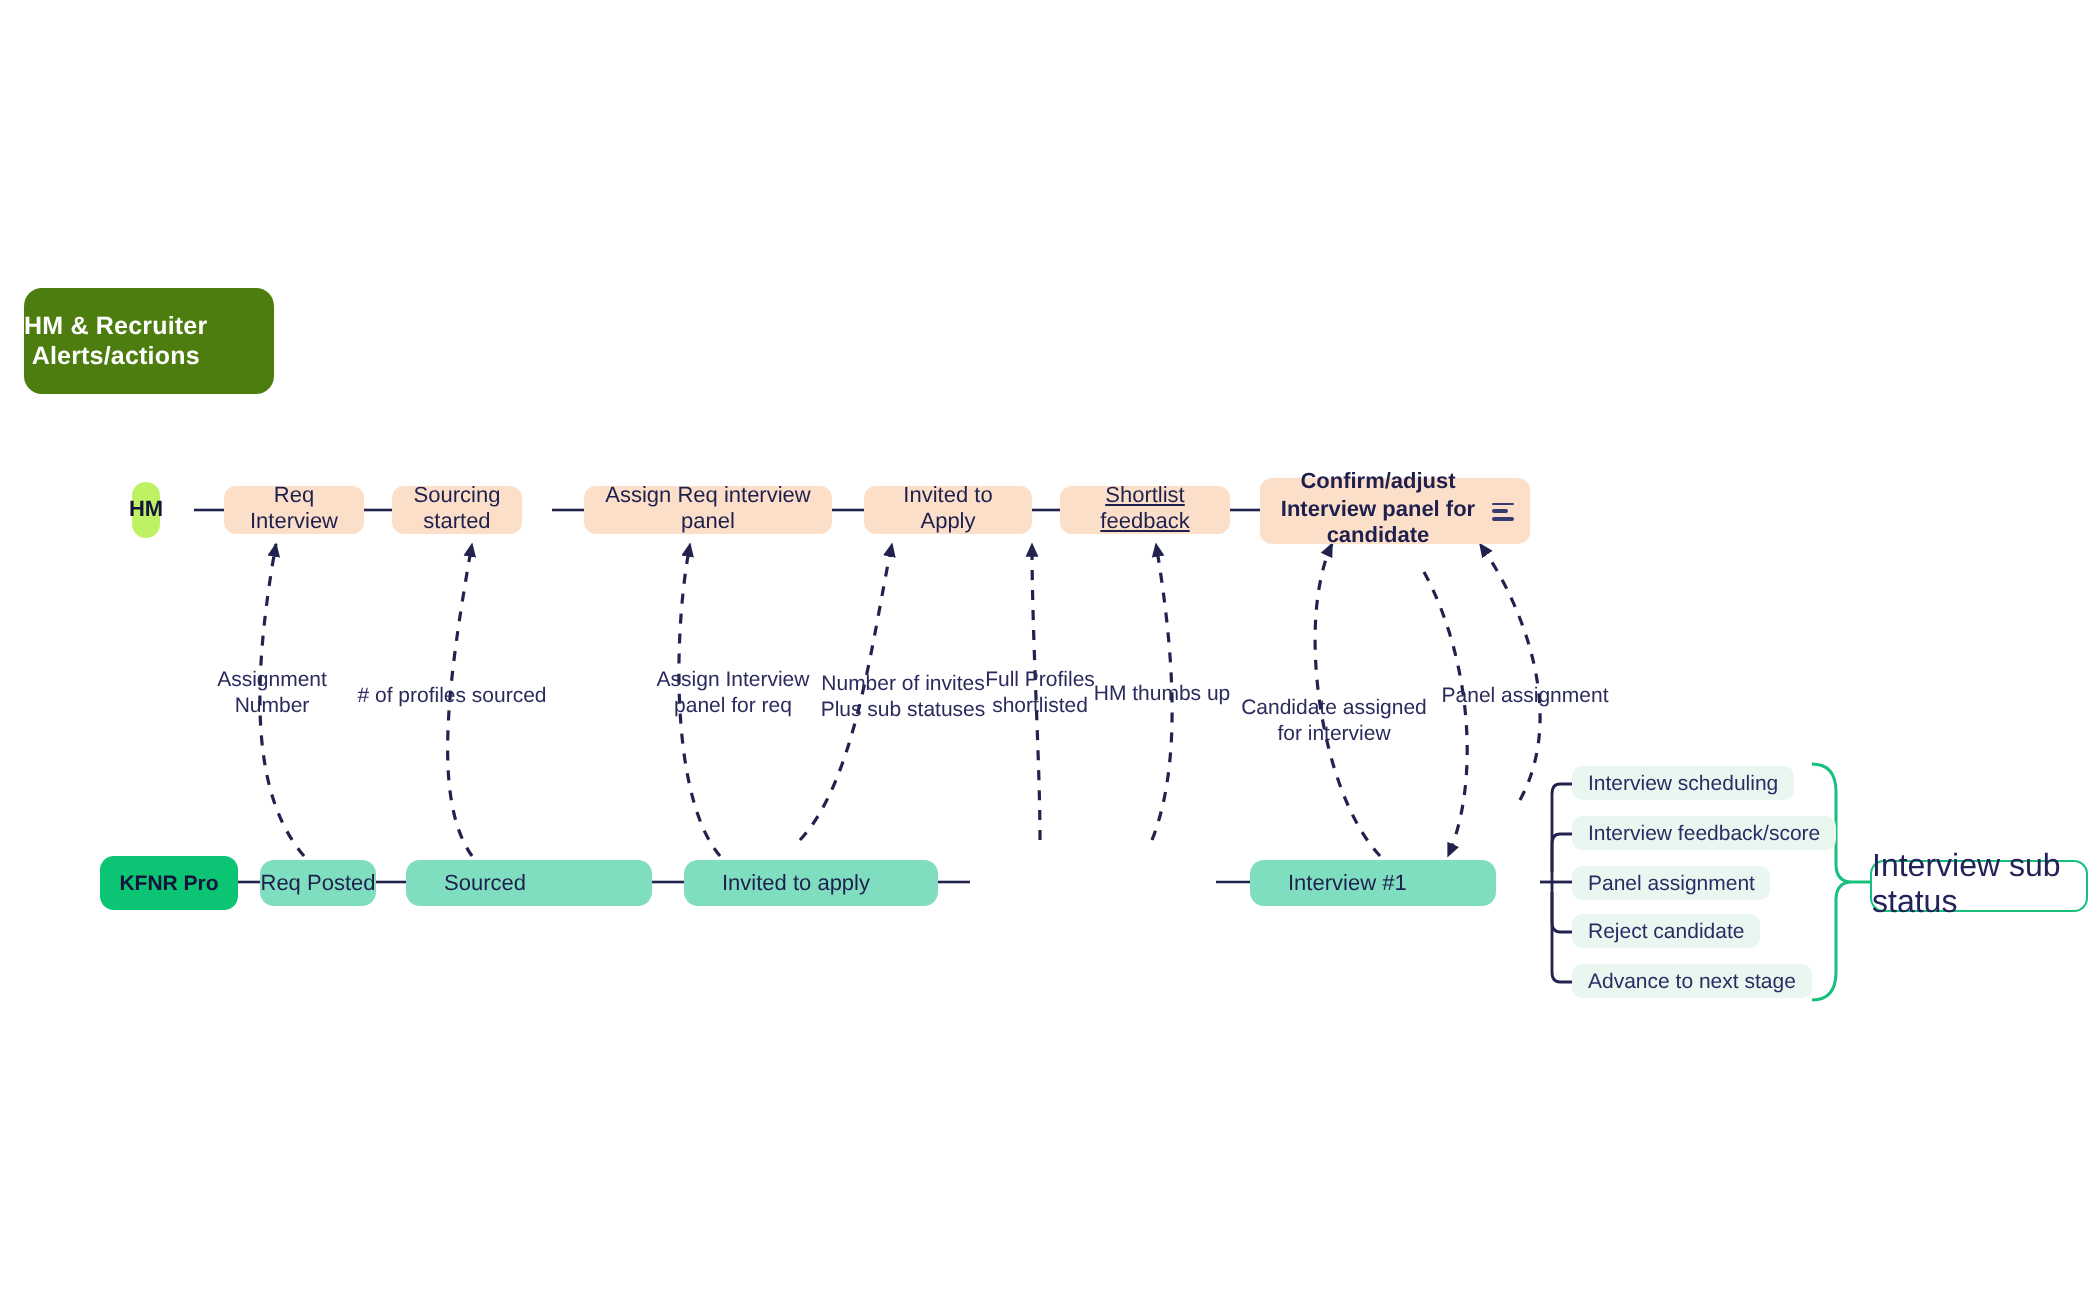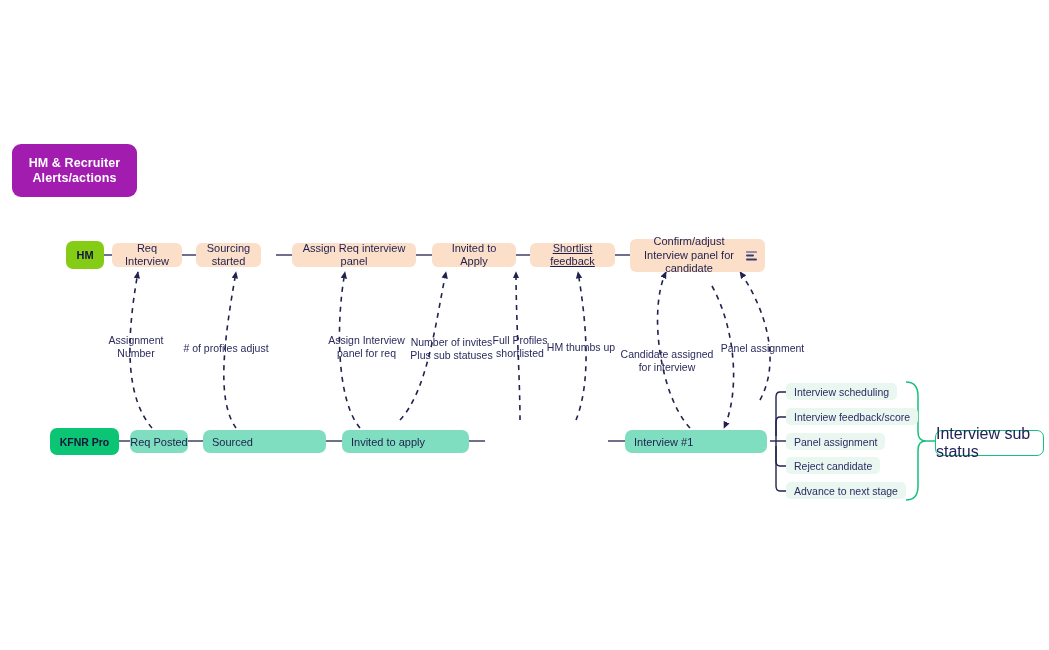--- a/index.html
+++ b/index.html
@@ -10,61 +10,61 @@
     position:relative;
     overflow:hidden;
     color:#1b1b4b;
   }
   #canvas{position:absolute;left:0;top:0;width:1049px;height:650px;}
   #svg-layer{position:absolute;left:0;top:0;width:1049px;height:650px;pointer-events:none;}
 
   
   .title-card{
     position:absolute;left:12px;top:144px;width:125px;height:53px;
-    background:#a21caf;border-radius:9px;
-    display:flex;align-items:center;justify-content:center;
+    background:#4d7c0f;border-radius:9px;
+    display:flex;align-items:center;justify-content:flex-start;
     text-align:center;color:#ffffff;
     font-size:12.5px;font-weight:bold;line-height:15px;
     letter-spacing:.1px;
   }
 
   
   .badge{
     position:absolute;border-radius:7px;
     display:flex;align-items:center;justify-content:center;
     font-size:11px;font-weight:bold;color:#14143c;
   }
-  .badge-hm{left:66px;top:241px;width:38px;height:28px;background:#84cc16;}
+  .badge-hm{left:66px;top:241px;width:14px;height:28px;background:#bef264;}
   .badge-kfnr{left:50px;top:428px;width:69px;height:27px;background:#0bc474;font-size:10.5px;}
 
   
   .node-orange{
     position:absolute;background:#fbdfc9;border-radius:6px;
     display:flex;align-items:center;justify-content:center;
     text-align:center;
     color:#1f1f4e;font-size:11px;line-height:13.5px;
     padding:0 8px;box-sizing:border-box;
   }
 
-  .node-orange.has-icon{justify-content:center;padding-left:9px;padding-right:26px;}
+  .node-orange.has-icon{justify-content:center;padding-left:9px;padding-right:26px;font-weight:bold;}
   .node-icon{
     position:absolute;right:8px;top:50%;transform:translateY(-50%);
     width:11px;height:9px;display:flex;flex-direction:column;justify-content:space-between;
   }
   .node-icon i{display:block;height:1.6px;background:#3a3a72;border-radius:1px;}
   .node-icon i:nth-child(1){width:11px;}
   .node-icon i:nth-child(2){width:8px;}
   .node-icon i:nth-child(3){width:11px;}
 
   
   .node-green{
     position:absolute;background:#7fdec0;border-radius:7px;
     display:flex;align-items:center;
     color:#1f1f4e;font-size:11px;
-    padding-left:9px;box-sizing:border-box;height:23px;
+    padding-left:19px;box-sizing:border-box;height:23px;
   }
   .node-green.center{justify-content:center;padding-left:0;}
 
   
   .annot{
     position:absolute;text-align:center;
     font-size:10.5px;line-height:12.5px;color:#2a2a5c;
     background:transparent;white-space:pre-line;
   }
 
@@ -172,26 +172,26 @@
     </span>
   </div>
 
   <div class="node-green center" style="left:130px;top:430px;width:58px;">Req Posted</div>
 
   <div class="node-green" style="left:203px;top:430px;width:123px;">Sourced</div>
 
   <div class="node-green" style="left:342px;top:430px;width:127px;">Invited to apply</div>
 
 
-  <div class="node-green" style="left:625px;top:430px;width:142px;">Interview #1</div>
+  <div class="node-green" style="left:625px;top:430px;width:123px;">Interview #1</div>
 
   <div class="annot" style="left:100px;top:334px;width:72px;">Assignment
 Number</div>
 
-  <div class="annot" style="left:176px;top:342px;width:100px;"># of profiles adjust</div>
+  <div class="annot" style="left:176px;top:342px;width:100px;"># of profiles sourced</div>
 
   <div class="annot" style="left:320px;top:334px;width:93px;">Assign Interview
 panel for req</div>
 
   <div class="annot" style="left:404px;top:336px;width:95px;">Number of invites
 Plus sub statuses</div>
 
   <div class="annot" style="left:490px;top:334px;width:60px;">Full Profiles
 shortlisted</div>
 

